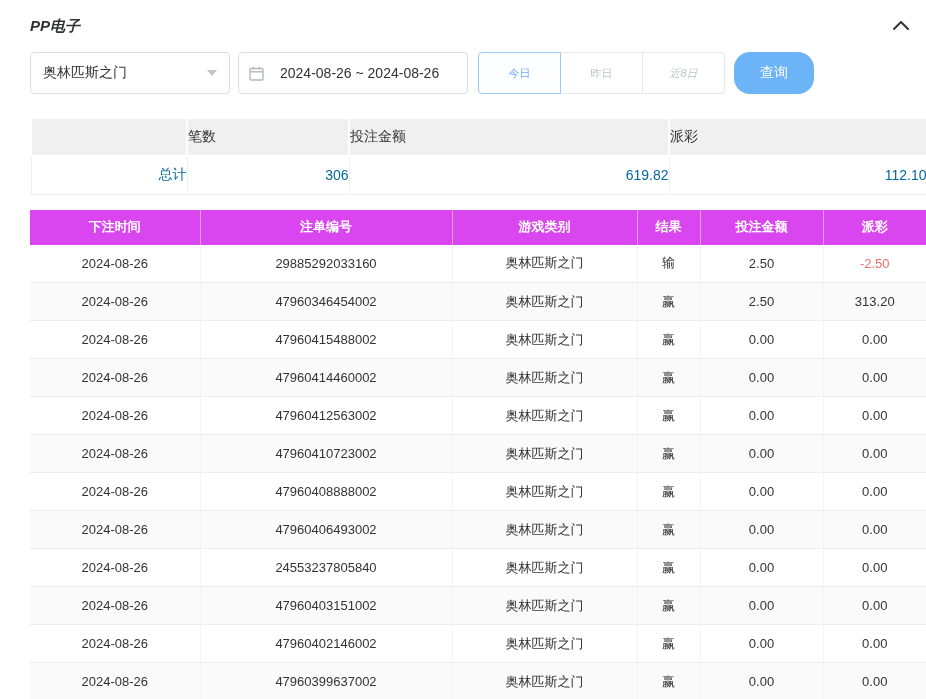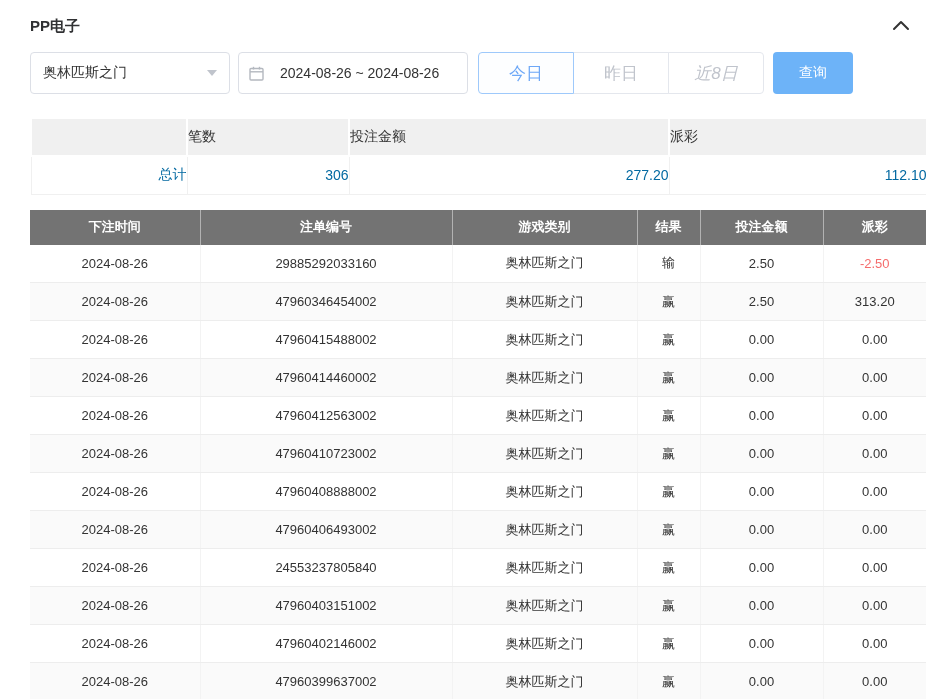--- a/index.html
+++ b/index.html
@@ -7,21 +7,21 @@
     width: 926px; height: 699px; overflow: hidden;
     background: #ffffff;
     font-family: "Liberation Sans", "DejaVu Sans", sans-serif;
     color: #333;
   }
   .page { padding-left: 30px; position: relative; }
 
   
   .panel-header {
     display: flex; align-items: center; justify-content: space-between;
-    padding-top: 14px; padding-right: 16px; height: 38px;
+    padding-top: 14px; padding-right: 16px; height: 38px; font-style: italic;
   }
   .panel-title { font-size: 15px; font-weight: bold; color: #303133; }
   .collapse-btn { cursor: pointer; display: flex; align-items: center; }
 
   
   .filter-bar { display: flex; align-items: center; margin-top: 14px; height: 42px; }
   .select-box {
     width: 200px; height: 42px; border: 1px solid #dcdfe6; border-radius: 4px;
     display: flex; align-items: center; justify-content: space-between;
     padding: 0 12px; font-size: 14px; color: #333; cursor: pointer; background: #fff;
@@ -30,52 +30,52 @@
     width: 0; height: 0; border-left: 5px solid transparent;
     border-right: 5px solid transparent; border-top: 6px solid #c0c4cc;
   }
   .date-box {
     width: 230px; height: 42px; border: 1px solid #dcdfe6; border-radius: 4px;
     display: flex; align-items: center; gap: 16px;
     padding: 0 10px; font-size: 14px; color: #333; margin-left: 8px; cursor: pointer; background: #fff;
   }
   .seg-group { display: flex; margin-left: 10px; }
   .seg-btn {
-    width: 96px; height: 42px; background: #fff; border: 1px solid #e4e7ed;
-    font-size: 17px; color: #c0c4cc; cursor: pointer; margin-left: -1px;
+    width: 83px; height: 42px; background: #fff; border: 1px solid #e4e7ed;
+    font-size: 11px; color: #c0c4cc; cursor: pointer; margin-left: -1px;
     font-family: inherit;
   }
   .seg-btn:first-child { margin-left: 0; border-radius: 4px 0 0 4px; }
   .seg-btn:last-child { border-radius: 0 4px 4px 0; font-style: italic; }
   .seg-btn.active {
     color: #6ea8f7; border: 1px solid #9ec9fb; background: #fdfeff;
     position: relative; z-index: 2;
   }
   .query-btn {
-    width: 80px; height: 42px; margin-left: 9px; border: none; border-radius: 4px;
+    width: 80px; height: 42px; margin-left: 9px; border: none; border-radius: 16px;
     background: #6db3f8; color: #fff; font-size: 14px; cursor: pointer;
     font-family: inherit;
   }
 
   
   table { border-collapse: collapse; width: 896px; table-layout: fixed; }
   .summary { margin-top: 23px; font-size: 14px; }
   .summary th {
     height: 38px; background: #f0f0f0; font-weight: normal; color: #333;
     border: 2px solid #fff; text-align: left;
   }
   .summary td {
     height: 38px; background: #fff; text-align: right; color: #0369a1;
     border: 1px solid #f0f0f0; border-top: none;
   }
 
   
   .records { margin-top: 15px; font-size: 13px; }
   .records th {
-    height: 35px; background: #737373; color: #ffffff; font-weight: bold;
+    height: 35px; background: #d946ef; color: #ffffff; font-weight: bold;
     text-align: center; border-left: 1px solid rgba(255,255,255,0.45);
   }
   .records th:first-child { border-left: none; }
   .records td {
     height: 38px; text-align: center; color: #333;
     border-bottom: 1px solid #ededed; border-right: 1px solid #f3f3f3;
   }
   .records td:last-child { border-right: none; }
   .records tbody tr:nth-child(even) td { background: #fafafa; }
   .records td.neg { color: #f56c6c; }
@@ -135,21 +135,21 @@
         <th></th>
         <th>笔数</th>
         <th>投注金额</th>
         <th>派彩</th>
       </tr>
     </thead>
     <tbody>
       <tr>
         <td>总计</td>
         <td>306</td>
-        <td>277.20</td>
+        <td>619.82</td>
         <td>112.10</td>
       </tr>
     </tbody>
   </table>
 
   <table class="records">
     <colgroup>
         <col style="width:170px">
         <col style="width:252px">
         <col style="width:185px">

